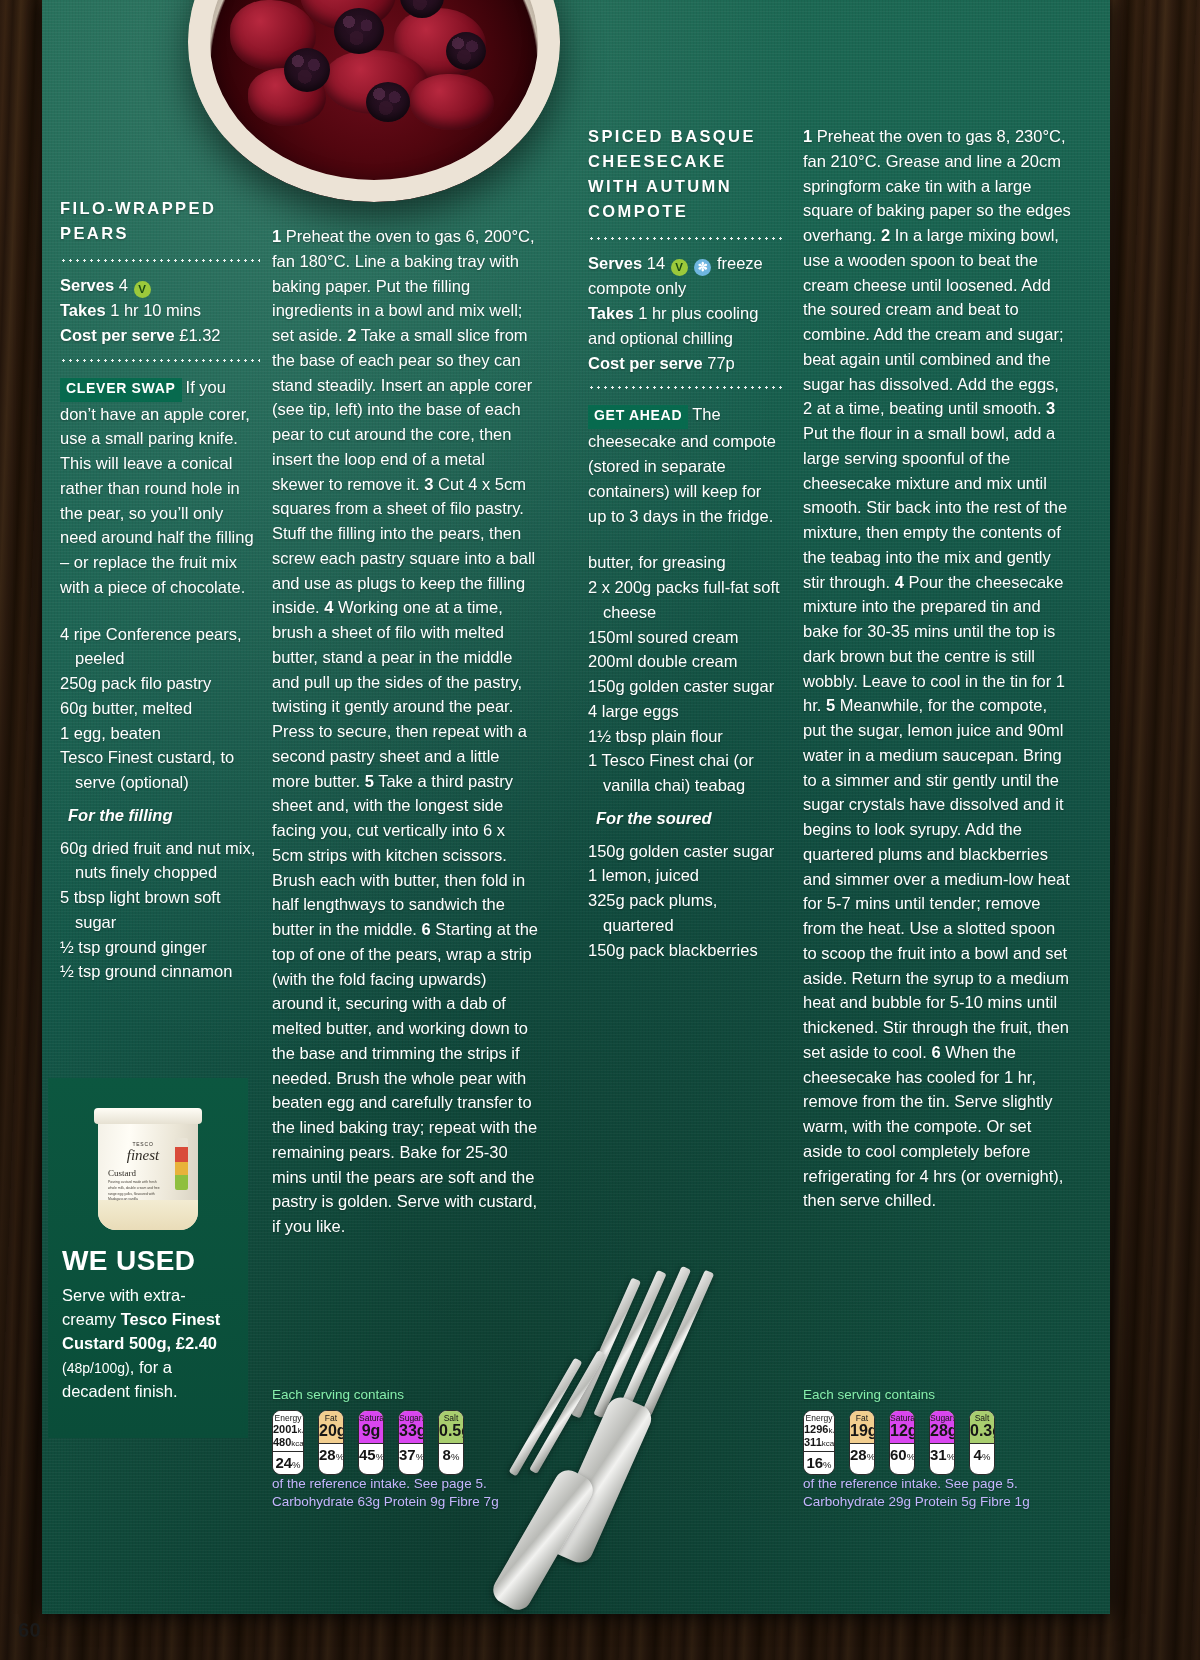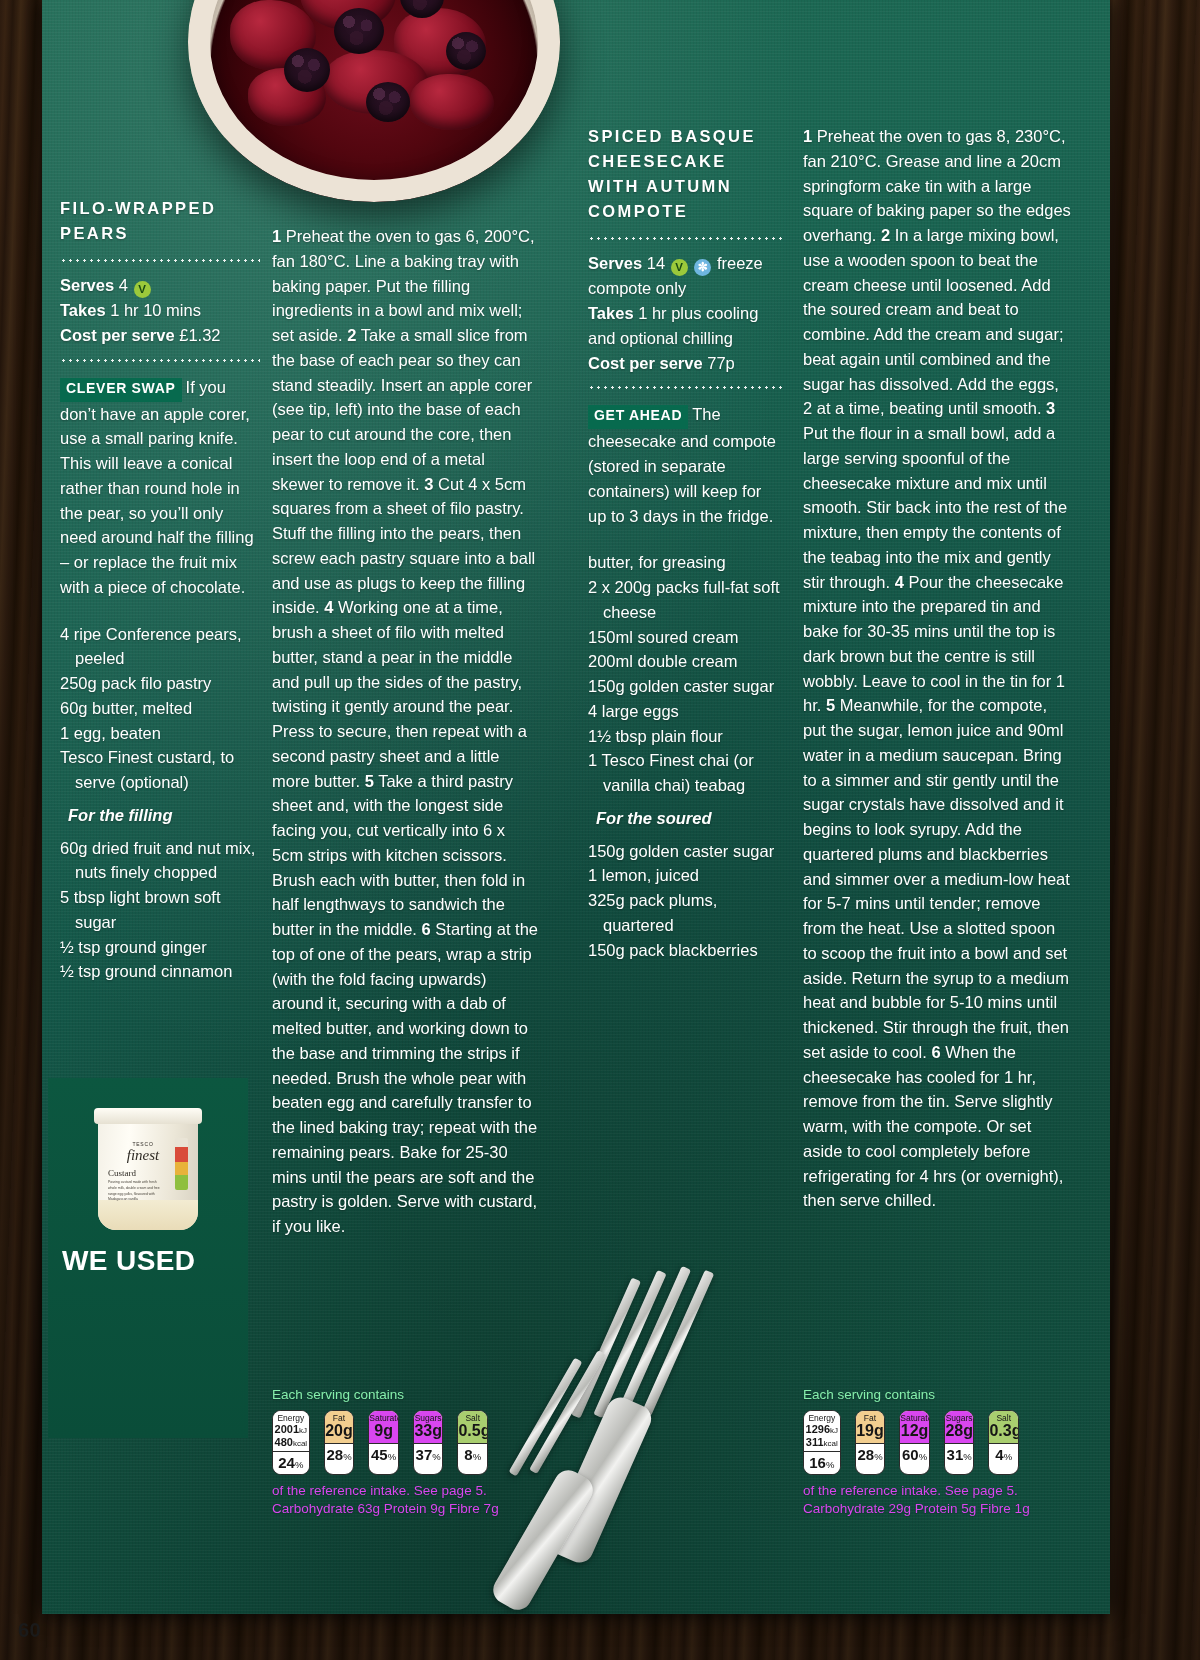--- a/index.html
+++ b/index.html
@@ -314,21 +314,21 @@
   .nutri-caption {
     font-size: 13.5px;
     line-height: 1.3;
     margin-bottom: 6px;
     color: #86efac;
     text-shadow: 0 1px 2px rgba(0,0,0,0.3);
   }
   .nutri-table {
     display: flex;
     gap: 14px;
-    width: 216px;
+    width: 192px;
   }
   .nutri-cell {
     flex: 1 1 0;
     border: 1px solid #2b2b2b;
     border-radius: 9px 9px 9px 9px;
     overflow: hidden;
     text-align: center;
     text-shadow: none;
     background: #fff;
   }
@@ -367,22 +367,21 @@
   .nc-pct .unit { font-size: 9.5px; font-weight: 400; }
 
   .bg-white  { background: #ffffff; }
   .bg-amber  { background: #f2ce8f; }
   .bg-red    { background: #d946ef; }
   .bg-green  { background: #a9ce6f; }
 
   .nutri-foot {
     font-size: 13.5px;
     line-height: 1.32;
-    margin-top: 7px;
-    color: #d946ef;
+    color: #c4b5fd;
     text-shadow: 0 1px 2px rgba(0,0,0,0.3);
   }
 </style>
 </head>
 <body>
 
 <div class="wood"></div>
 <div class="cloth"></div>
 
 <div class="food-photo">
@@ -456,20 +455,24 @@
     <div class="tub-lid"></div>
     <div class="tub-logo">
       <small>TESCO</small>
       <span>finest</span>
     </div>
     <div class="tub-name">Custard</div>
     <div class="tub-desc">Pouring custard made with fresh whole milk, double cream and free range egg yolks, flavoured with Madagascan vanilla</div>
     <div class="tub-fop"></div>
   </div>
   <div class="we-used-title">WE USED</div>
+  <div class="we-used-text">
+    <span>Serve with extra-creamy </span><b>Tesco Finest Custard 500g, £2.40</b>
+    <span class="small">(48p/100g)</span><span>, for a decadent finish.</span>
+  </div>
 </div>
 
 <div class="col col-2">
   <div class="method">
     <span><b>1</b></span> <span>Preheat the oven to gas 6, 200°C, fan 180°C. Line a baking tray with baking paper. Put the filling ingredients in a bowl and mix well; set aside.</span>
     <span><b>2</b></span> <span>Take a small slice from the base of each pear so they can stand steadily. Insert an apple corer (see tip, left) into the base of each pear to cut around the core, then insert the loop end of a metal skewer to remove it.</span>
     <span><b>3</b></span> <span>Cut 4 x 5cm squares from a sheet of filo pastry. Stuff the filling into the pears, then screw each pastry square into a ball and use as plugs to keep the filling inside.</span>
     <span><b>4</b></span> <span>Working one at a time, brush a sheet of filo with melted butter, stand a pear in the middle and pull up the sides of the pastry, twisting it gently around the pear. Press to secure, then repeat with a second pastry sheet and a little more butter.</span>
     <span><b>5</b></span> <span>Take a third pastry sheet and, with the longest side facing you, cut vertically into 6 x 5cm strips with kitchen scissors. Brush each with butter, then fold in half lengthways to sandwich the butter in the middle.</span>
     <span><b>6</b></span> <span>Starting at the top of one of the pears, wrap a strip (with the fold facing upwards) around it, securing with a dab of melted butter, and working down to the base and trimming the strips if needed. Brush the whole pear with beaten egg and carefully transfer to the lined baking tray; repeat with the remaining pears. Bake for 25-30 mins until the pears are soft and the pastry is golden. Serve with custard, if you like.</span>

